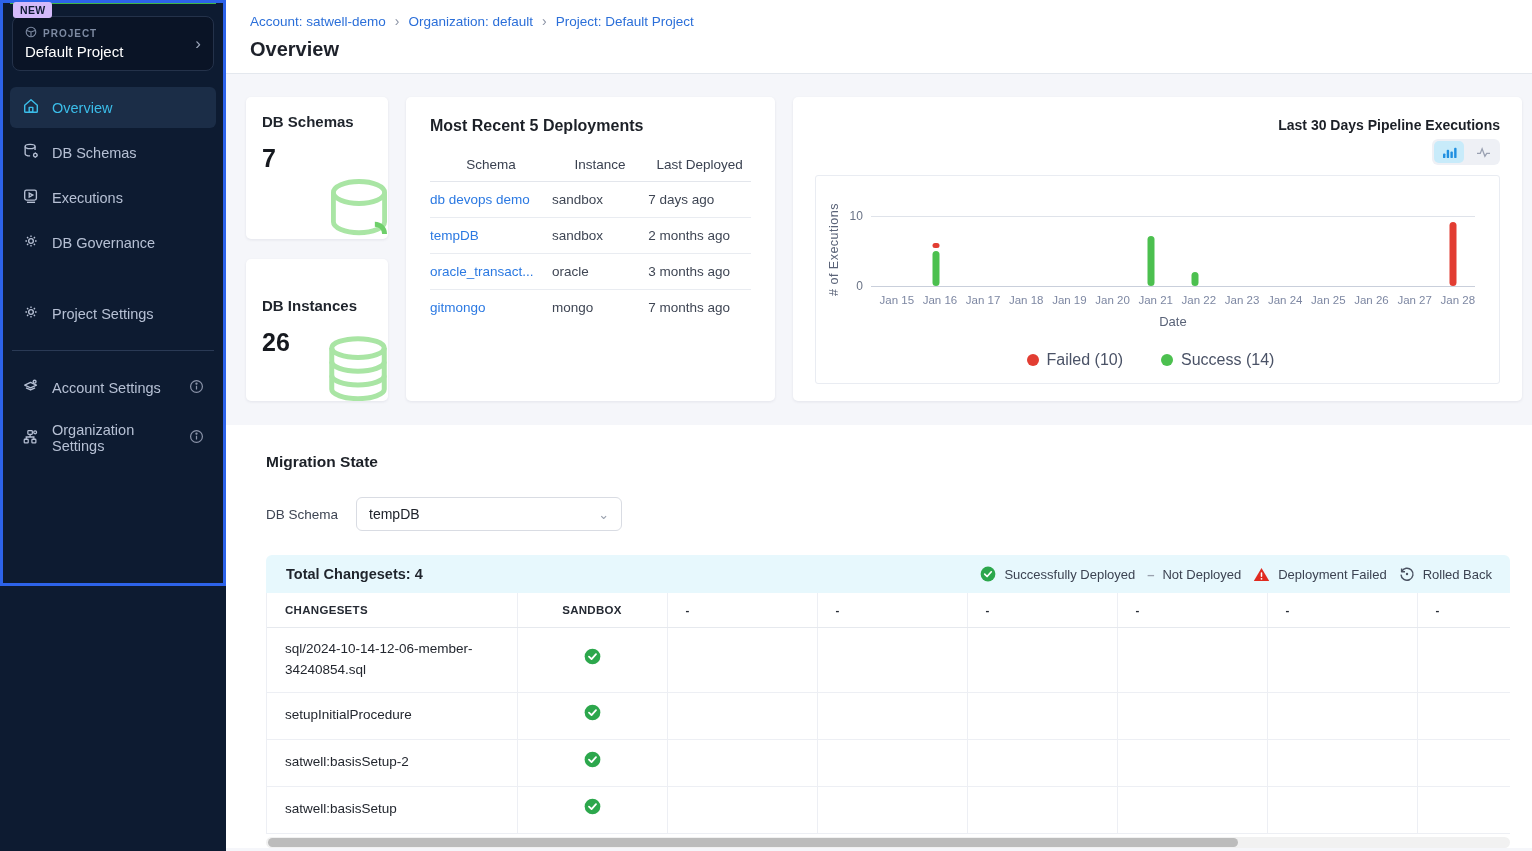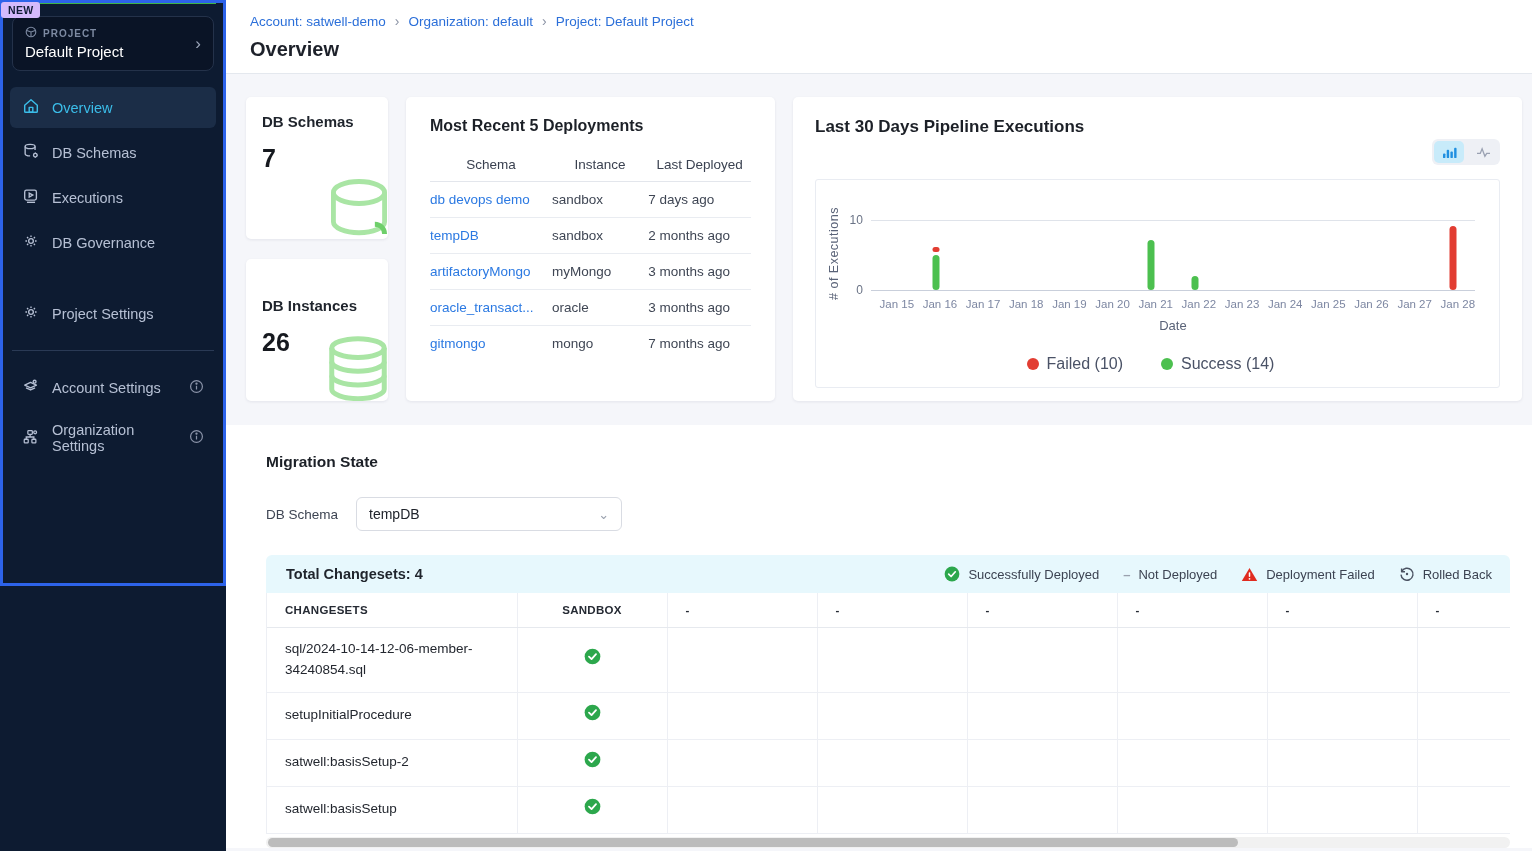--- a/index.html
+++ b/index.html
@@ -2,21 +2,21 @@
 <html><head>
 <meta charset="utf-8">
 <style>
   * { box-sizing: border-box; margin: 0; padding: 0; }
   html,body { width:1532px; height:851px; font-family:"Liberation Sans", sans-serif; }
   .app { display:flex; width:1532px; height:851px; background:#f5f6fa; overflow:hidden; }
 
   
   .sidebar { position:relative; width:226px; flex:0 0 226px; background:#0d1b31; color:#b6c0d4; }
   .sidebar-outline { position:absolute; left:0; top:0; width:226px; height:586px; border:3px solid #2d63ea; pointer-events:none; z-index:5; }
-  .new-badge { position:absolute; top:2px; left:1px; background:#d4bafb; color:#101d36; font-size:10.5px; font-weight:bold; padding:2px 7px; border-radius:3px; letter-spacing:.3px; z-index:6; }
+  .new-badge { position:absolute; top:2px; left:13px; background:#d4bafb; color:#101d36; font-size:10.5px; font-weight:bold; padding:2px 7px; border-radius:3px; letter-spacing:.3px; z-index:6; }
   .side-head { display:flex; align-items:center; gap:10px; padding:18px 14px 12px 12px; }
   .app-title { color:#fff; font-size:15px; font-weight:bold; flex:1; }
   .grid-icon { display:grid; grid-template-columns:repeat(3,4px); gap:3px; cursor:pointer; }
   .grid-icon i { width:4px; height:4px; border-radius:50%; background:#8a93a8; }
   .green-line { height:2px; background:#3fb54a; margin:2px 10px 0; }
   .project-box { margin:12px 12px 0; background:#0a1426; border:1px solid #24324a; border-radius:8px; padding:9px 12px 10px; position:relative; cursor:pointer; }
   .project-label { display:flex; align-items:center; gap:6px; color:#7d8aa2; font-size:10px; font-weight:bold; letter-spacing:1px; }
   .project-name { color:#fff; font-size:15px; margin-top:3px; }
   .project-chevron { position:absolute; right:12px; top:50%; transform:translateY(-50%); color:#9aa4b8; font-size:17px; }
   .nav { margin-top:16px; padding:0 10px; display:flex; flex-direction:column; gap:4px; }
@@ -46,21 +46,21 @@
 
   .deploy-card { width:369px; flex:0 0 369px; height:304px; padding:20px 24px; }
   .card-title { font-size:16px; font-weight:bold; color:#1c2027; }
   .deploy-table { width:100%; border-collapse:collapse; margin-top:12px; font-size:13.5px; }
   .deploy-table th { text-align:center; font-weight:normal; color:#3a4150; padding:10px 0 9px; border-bottom:1px solid #e3e6ec; }
   .deploy-table td { padding:10px 0; border-bottom:1px solid #e9ecf1; color:#3f4654; }
   .deploy-table tr:last-child td { border-bottom:none; }
   .deploy-link { color:#2b79e2; cursor:pointer; }
 
   .chart-card { flex:1; height:304px; padding:20px 22px; position:relative; }
-  .chart-title { font-size:17px; font-weight:bold; color:#1c2027; }
+  .chart-title { font-size:14px; font-weight:bold; color:#1c2027;text-align:right; }
   .chart-toggles { position:absolute; top:42px; right:22px; display:flex; gap:4px; background:#eef0f5; border-radius:6px; padding:2px; }
   .toggle-btn { width:30px; height:22px; border-radius:5px; display:flex; align-items:center; justify-content:center; cursor:pointer; }
   .toggle-btn.active { background:#c8ebfa; }
   .chart-box { margin-top:42px; border:1px solid #e9ecf2; border-radius:3px; background:#fff; padding:26px 24px 14px 10px; }
   .chart-flex { display:flex; }
   .y-label { writing-mode:vertical-rl; transform:rotate(180deg); font-size:12.5px; color:#5a6378; height:96px; text-align:center; line-height:1.35; letter-spacing:.5px; }
   .y-ticks { width:28px; position:relative; height:85px; font-size:12px; color:#6a7386; }
   .y-ticks .t10 { position:absolute; top:7px; right:8px; }
   .y-ticks .t0 { position:absolute; bottom:-6px; right:8px; }
   .plot { flex:1; height:85px; position:relative; border-bottom:1px solid #c9cfdb; }
@@ -79,21 +79,21 @@
   .migration-panel { background:#fff; margin-top:24px; margin-left:-20px; margin-right:-10px; padding:28px 22px 0 40px; flex:1; }
   .migration-title { font-size:15.5px; font-weight:bold; color:#1c2027; }
   .schema-row { display:flex; align-items:center; gap:18px; margin-top:26px; }
   .schema-label { font-size:13.5px; color:#3e4553; }
   .schema-select { width:266px; height:34px; border:1px solid #d9dce3; border-radius:6px; background:#fff; display:flex; align-items:center; justify-content:space-between; padding:0 12px; font-size:14px; color:#20242c; cursor:pointer; }
   .schema-select .chev { color:#9aa1ae; font-size:13px; }
 
   .cs-wrap { margin-top:24px; }
   .total-bar { background:#e7f8fd; border-radius:6px 6px 0 0; display:flex; align-items:center; justify-content:space-between; padding:11px 18px 11px 20px; }
   .total-label { font-size:14.5px; font-weight:bold; color:#1f242c; }
-  .status-legend { display:flex; align-items:center; gap:24px;justify-content:center; }
+  .status-legend { display:flex; align-items:center; gap:12px;justify-content:center; }
   .status-item { display:flex; align-items:center; gap:8px; font-size:13px; color:#3c4352; }
   .dash-glyph { color:#9aa1ae; font-weight:bold; }
   .cs-scroller { overflow:hidden; border-left:1px solid #edeff4; }
   .cs-table { border-collapse:collapse; width:1300px; table-layout:fixed; font-size:13.5px; background:#fff; }
   .cs-table th { font-size:11.5px; font-weight:bold; color:#252a33; letter-spacing:.3px; text-align:left; padding:11px 18px; border-right:1px solid #edeff4; border-bottom:1px solid #e6e9ee; }
   .cs-table th.center, .cs-table td.center { text-align:center; }
   .cs-table td { padding:11px 18px; color:#23272f; border-right:1px solid #edeff4; border-bottom:1px solid #edeff4; word-break:break-word; line-height:1.55; }
   .cs-table col.c-name { width:250px; } .cs-table col.c-std { width:150px; }
   .hscroll { margin-top:3px; height:11px; background:#f1f1f1; border-radius:6px; position:relative; }
   .hscroll .thumb { position:absolute; left:2px; top:1px; height:9px; width:78%; background:#bcbcbc; border-radius:5px; cursor:grab; }
@@ -274,25 +274,20 @@
             <tbody>
               <tr>
                 <td><a class="deploy-link">db devops demo</a></td>
                 <td>sandbox</td>
                 <td>7 days ago</td>
               </tr>
               <tr>
                 <td><a class="deploy-link">tempDB</a></td>
                 <td>sandbox</td>
                 <td>2 months ago</td>
-              </tr>
-              <tr>
-                <td><a class="deploy-link">artifactoryMongo</a></td>
-                <td>myMongo</td>
-                <td>3 months ago</td>
               </tr>
               <tr>
                 <td><a class="deploy-link">oracle_transact...</a></td>
                 <td>oracle</td>
                 <td>3 months ago</td>
               </tr>
               <tr>
                 <td><a class="deploy-link">gitmongo</a></td>
                 <td>mongo</td>
                 <td>7 months ago</td>

